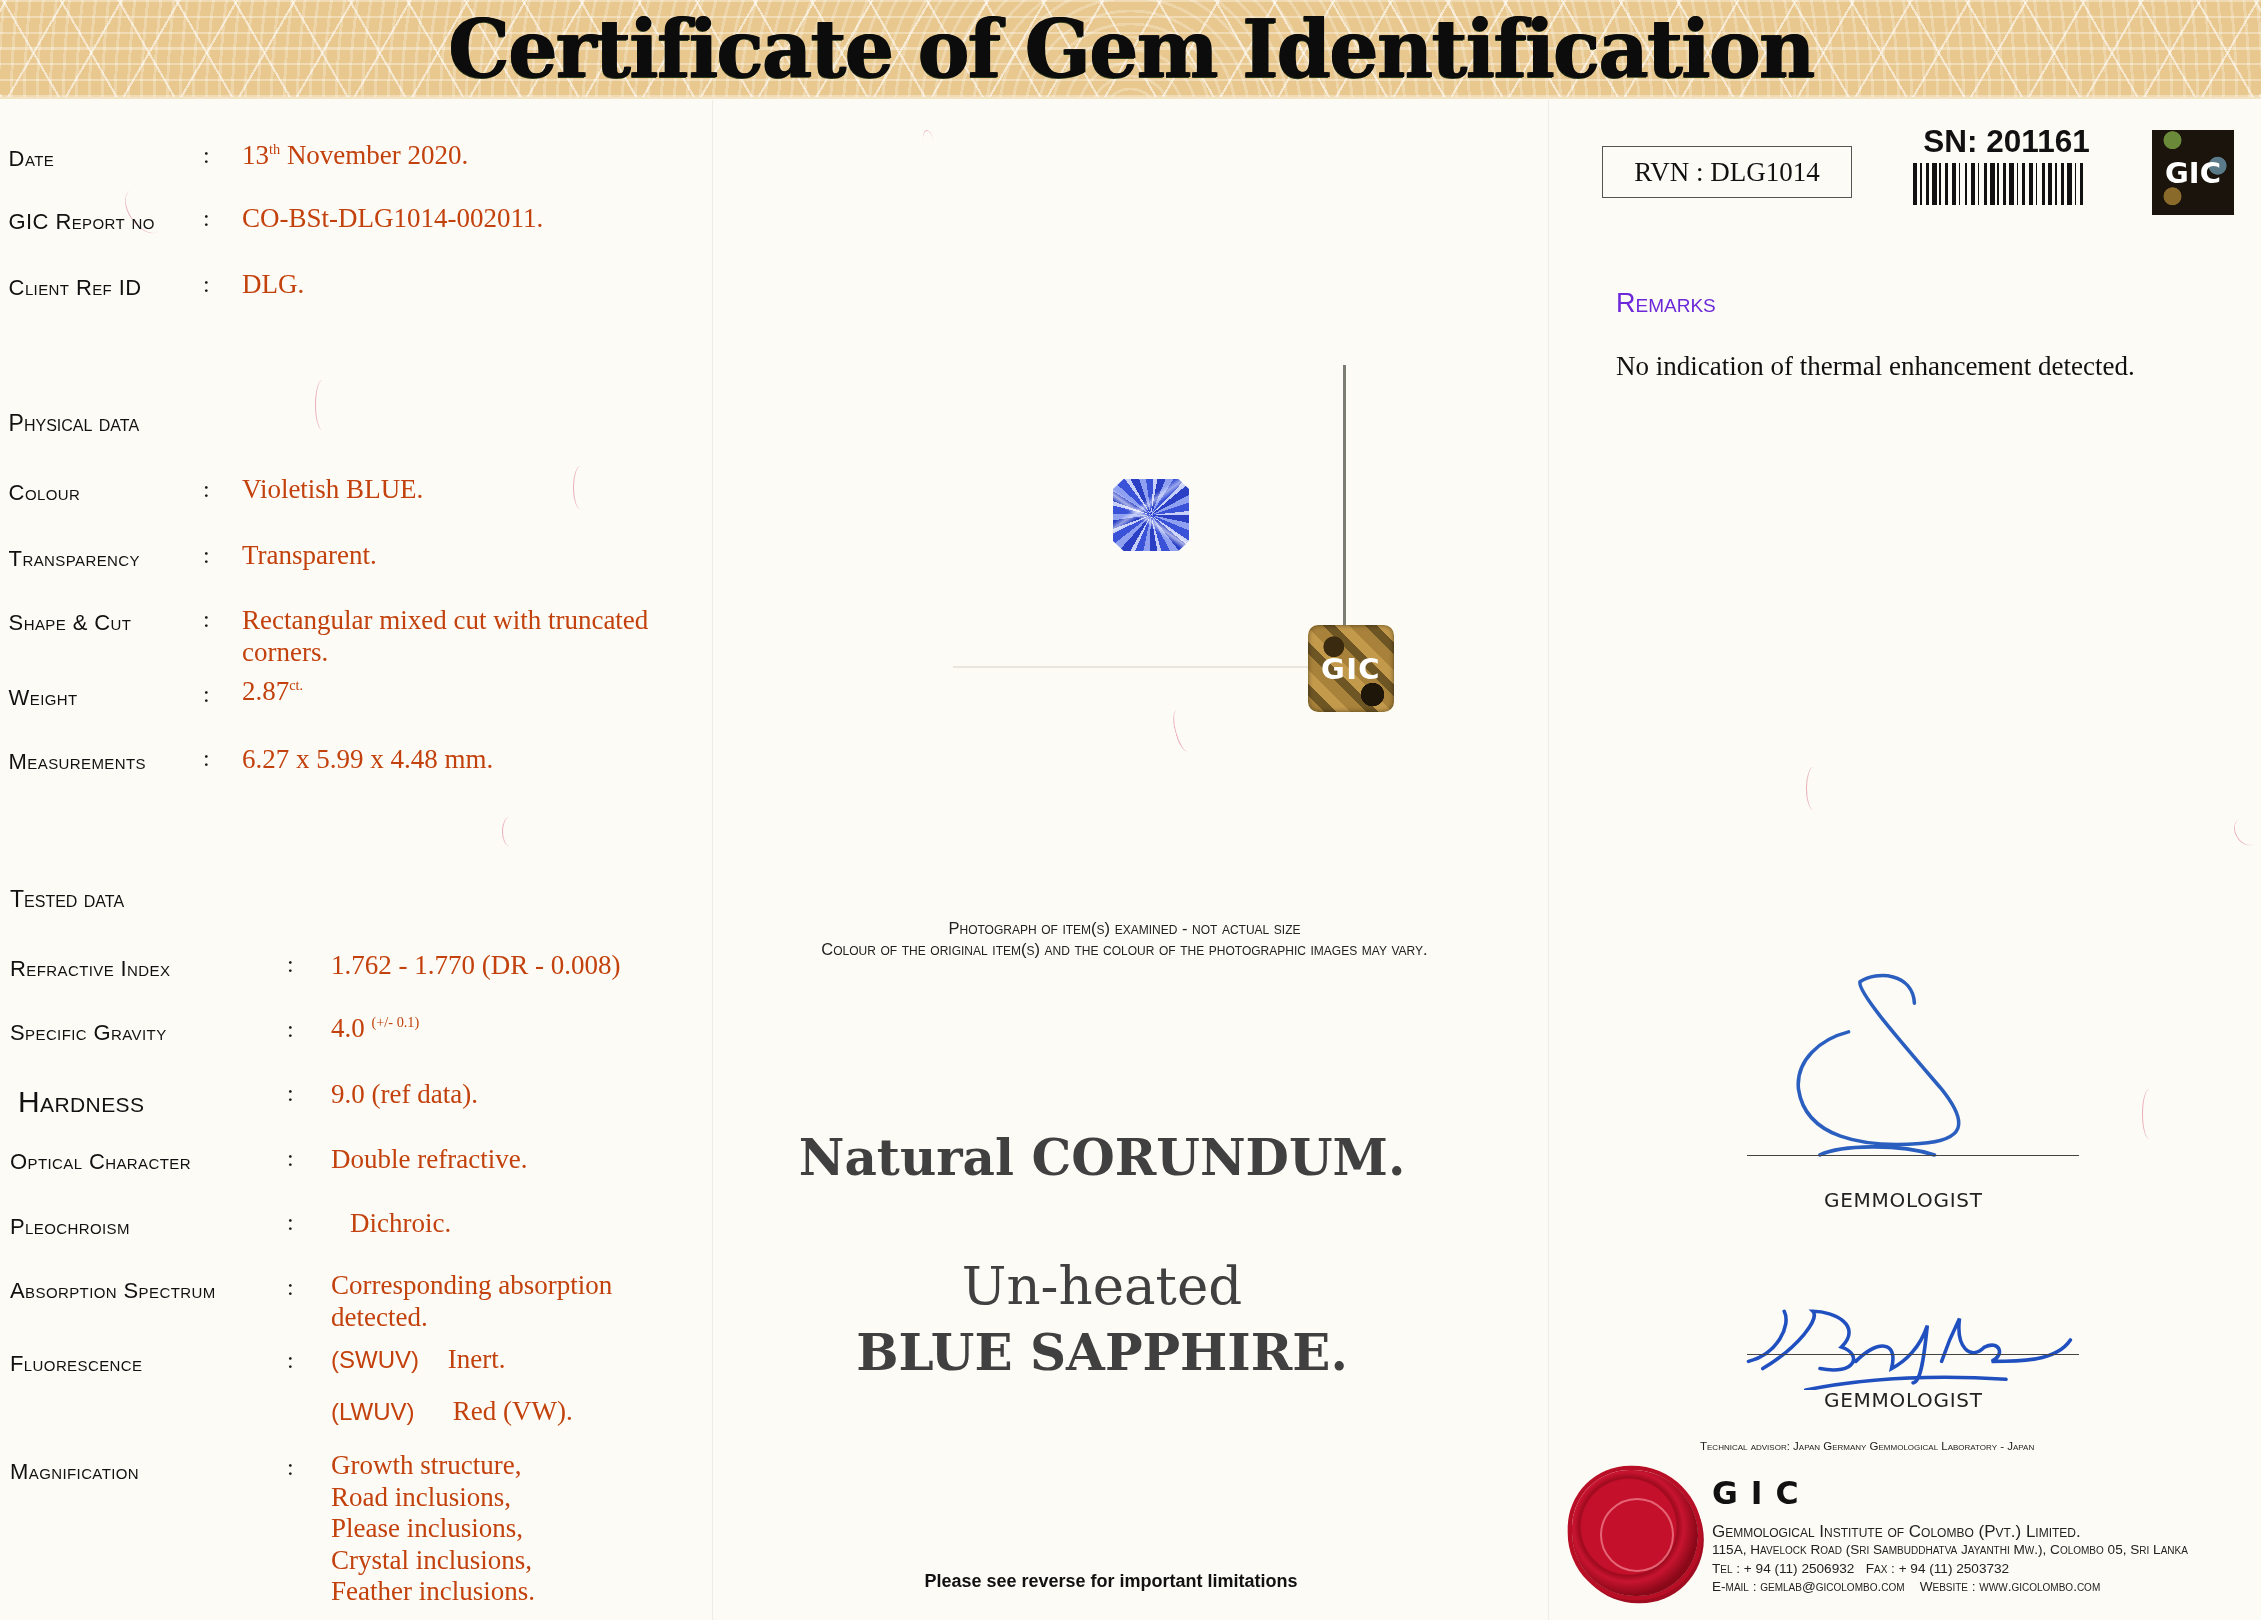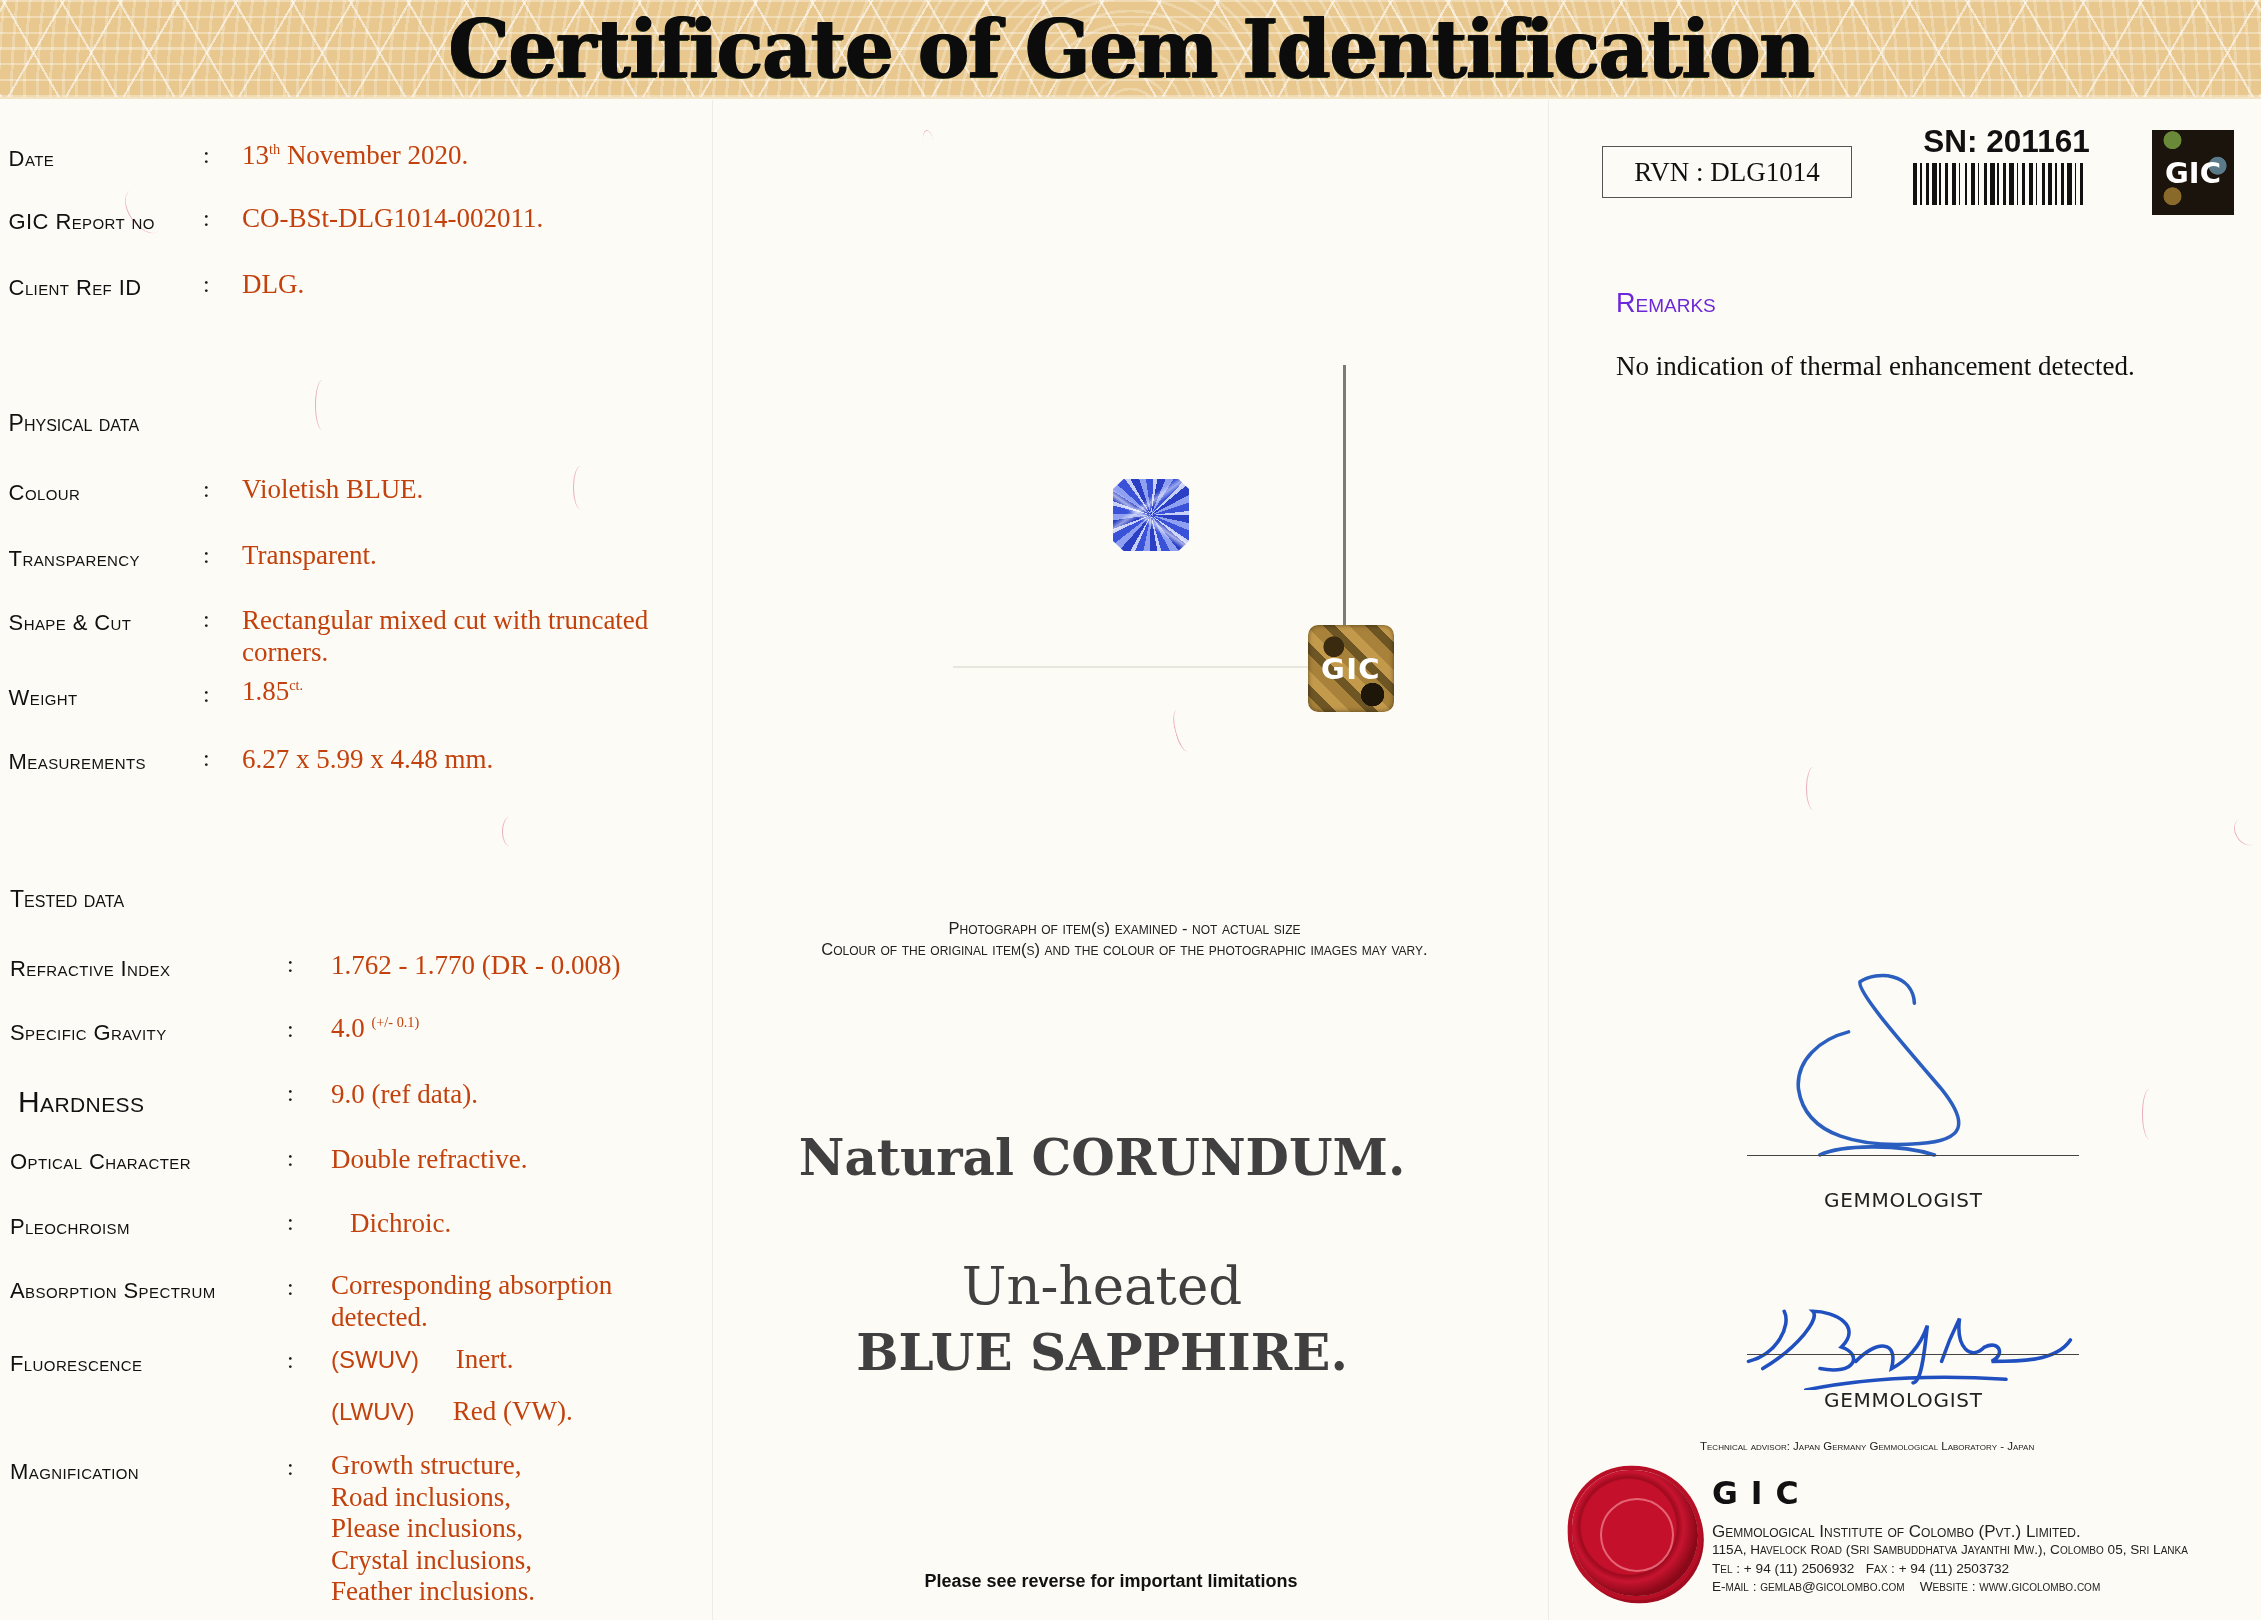--- a/index.html
+++ b/index.html
@@ -187,21 +187,21 @@
   <div class="section lbl" style="left:8.6px;top:610px;font-size:22px">Shape &amp; Cut</div>
   <div class="colon" style="left:203px;top:606px">:</div>
   <div class="val" style="left:242px;top:605px">
     <div>Rectangular mixed cut with truncated</div>
     <div>corners.</div>
   </div>
 
   <div class="section lbl" style="left:8.6px;top:685px;font-size:22px">Weight</div>
   <div class="colon" style="left:203px;top:681px">:</div>
   <div class="val" style="left:242px;top:676px">
-    <span>1.85</span><sup>ct.</sup>
+    <span>2.87</span><sup>ct.</sup>
   </div>
 
   <div class="section lbl" style="left:8.6px;top:749px;font-size:22px">Measurements</div>
   <div class="colon" style="left:203px;top:745px">:</div>
   <div class="val" style="left:242px;top:744px">6.27 x 5.99 x 4.48 mm.</div>
 </div>
 
 <div>
   <div class="section" style="left:10px;top:886px">Tested data</div>
 
@@ -231,21 +231,21 @@
   <div class="colon" style="left:287px;top:1274px">:</div>
   <div class="val" style="left:331px;top:1270px">
     <div>Corresponding absorption</div>
     <div>detected.</div>
   </div>
 
   <div class="section lbl" style="left:10px;top:1351px;font-size:22px">Fluorescence</div>
   <div class="colon" style="left:287px;top:1347px">:</div>
   <div class="val" style="left:331px;top:1344px">
     <span style="font-family:'Liberation Sans',sans-serif;font-size:24px">(SWUV)</span>
-    <span style="margin-left:30px">Inert.</span>
+    <span style="margin-left:22px">Inert.</span>
   </div>
   <div class="val" style="left:331px;top:1396px">
     <span style="font-family:'Liberation Sans',sans-serif;font-size:24px">(LWUV)</span>
     <span style="margin-left:31.5px">Red (VW).</span>
   </div>
 
   <div class="section lbl" style="left:10px;top:1459px;font-size:22px">Magnification</div>
   <div class="colon" style="left:287px;top:1454px">:</div>
   <div class="val" style="left:331px;top:1450px">
     <div>Growth structure,</div>

